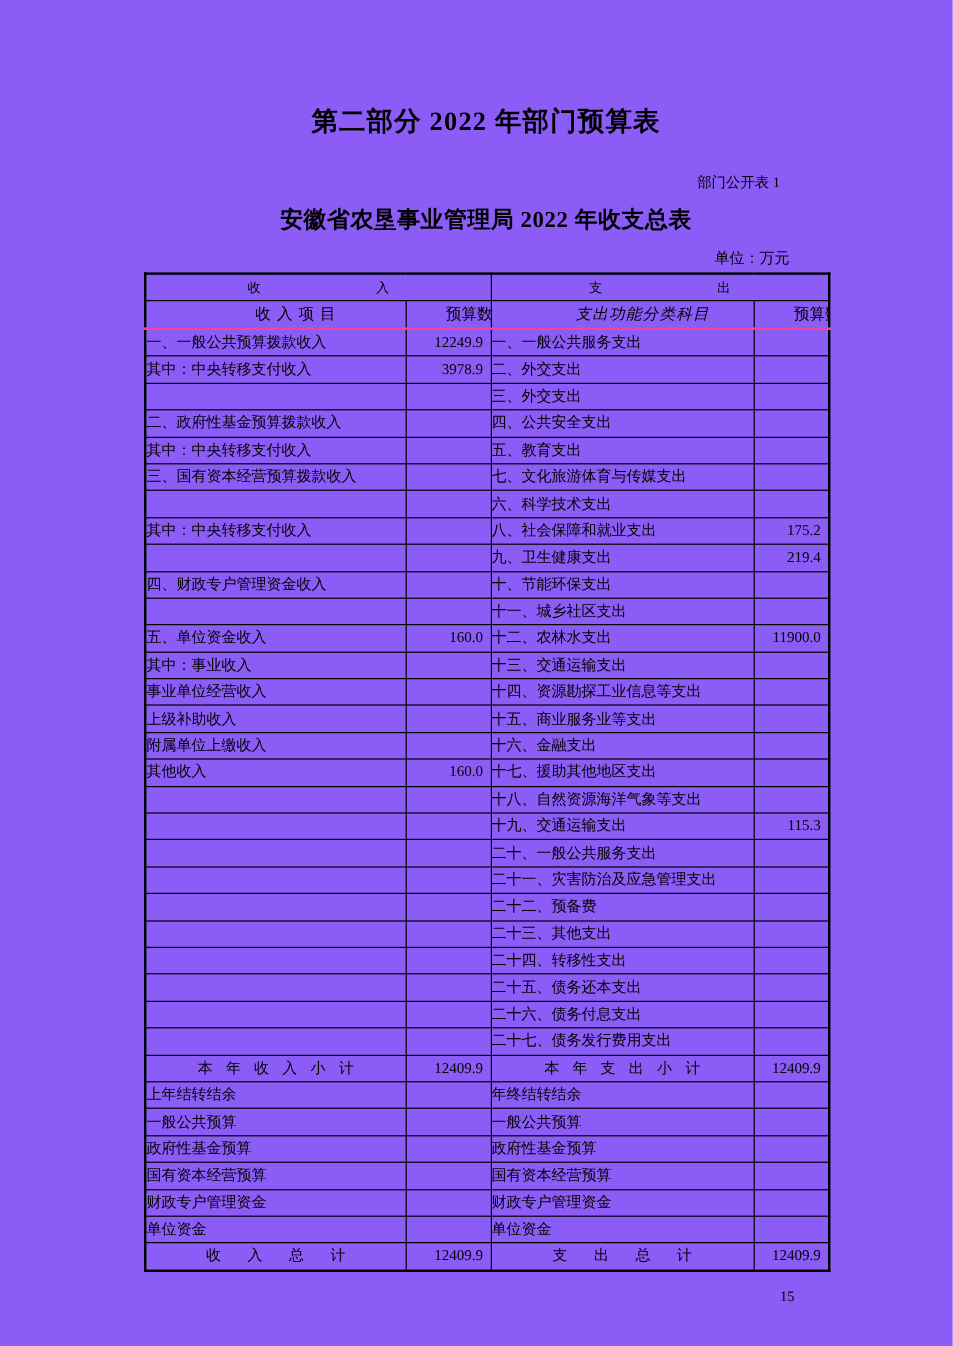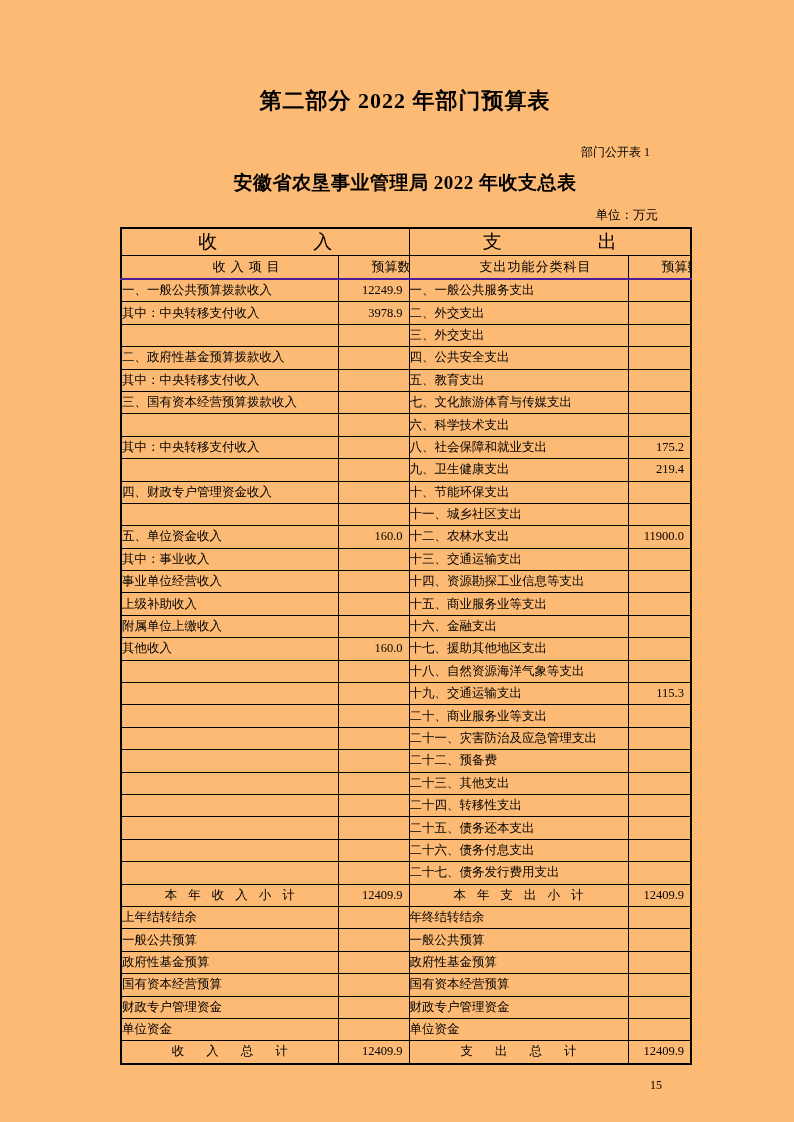--- a/index.html
+++ b/index.html
@@ -1,49 +1,49 @@
 <!DOCTYPE html>
 <html><head>
 <meta charset="utf-8">
 <style>
   html,body{margin:0;padding:0;background:#ffffff;}
   .page{
-    width:794px;height:1122px;position:relative;background:#fdba74;color:#000;
+    width:794px;height:1122px;position:relative;background:#8b5cf6;color:#000;
     font-family:"Liberation Serif","DejaVu Serif",serif;overflow:hidden;
   }
   .content{margin-left:120px;width:570px;}
   .doc-title{
     margin:0;padding-top:86px;text-align:center;
     font-size:22px;font-weight:bold;letter-spacing:1px;
   }
   .table-label{text-align:right;padding-right:40px;font-size:12px;margin-top:28px;}
   .table-title{margin:9px 0 0;text-align:center;font-size:19px;font-weight:bold;letter-spacing:0.5px;}
   .unit-note{text-align:right;padding-right:32px;font-size:12.5px;margin-top:11px;margin-bottom:3px;}
   table.budget-table{
     border-collapse:collapse;table-layout:fixed;width:570px;border:2px solid #000;
   }
   .budget-table th,.budget-table td{
     border:1px solid #000;padding:0;font-size:12.5px;font-weight:normal;
     white-space:nowrap;overflow:hidden;vertical-align:middle;
   }
   thead th{font-weight:bold;text-align:center;}
-  tr.group-row th{height:21px;font-size:19px;}
-  tr.col-row th{height:22px;font-size:13px;border-bottom:2px solid #4c1d95;padding-left:33px;}
+  tr.group-row th{height:21px;font-size:11px;}
+  tr.col-row th{height:22px;font-size:13px;border-bottom:2px solid #ec4899;padding-left:33px;}
   tbody td{height:21.4px;}
   td.val{text-align:right;padding-right:6px;}
   .ind0{padding-left:6px;margin-top:48px;}
   .ind1{padding-left:52px;margin-left:26px;}
   .ind2{padding-left:92px;}
   .ind3{padding-left:36px;}
   .ctr{text-align:center;font-family:Liberation Serif, serif;}
   .sp1{letter-spacing:11px;margin-right:-11px;}
   .sp2{letter-spacing:22px;margin-right:-22px;}
   .ls-wide{letter-spacing:96px;margin-right:-96px;}
   .ls-sm{letter-spacing:5px;margin-right:-5px;}
-  .ls-xs{letter-spacing:1px;margin-right:-1px;}
+  .ls-xs{letter-spacing:1px;margin-right:-1px;font-style:italic;}
   .page-number{text-align:right;padding-right:28px;font-size:12px;margin-top:13px;}
 </style>
 </head>
 <body>
 
 <div class="page">
   <div class="content">
 
     <h1 class="doc-title">第二部分 2022 年部门预算表</h1>
 
@@ -191,21 +191,21 @@
           </tr>
           <tr>
             <td class="ind0"></td>
             <td class="val"></td>
             <td class="ind0">十九、交通运输支出</td>
             <td class="val">115.3</td>
           </tr>
           <tr>
             <td class="ind0"></td>
             <td class="val"></td>
-            <td class="ind0">二十、商业服务业等支出</td>
+            <td class="ind0">二十、一般公共服务支出</td>
             <td class="val"></td>
           </tr>
           <tr>
             <td class="ind0"></td>
             <td class="val"></td>
             <td class="ind0">二十一、灾害防治及应急管理支出</td>
             <td class="val"></td>
           </tr>
           <tr>
             <td class="ind0"></td>

